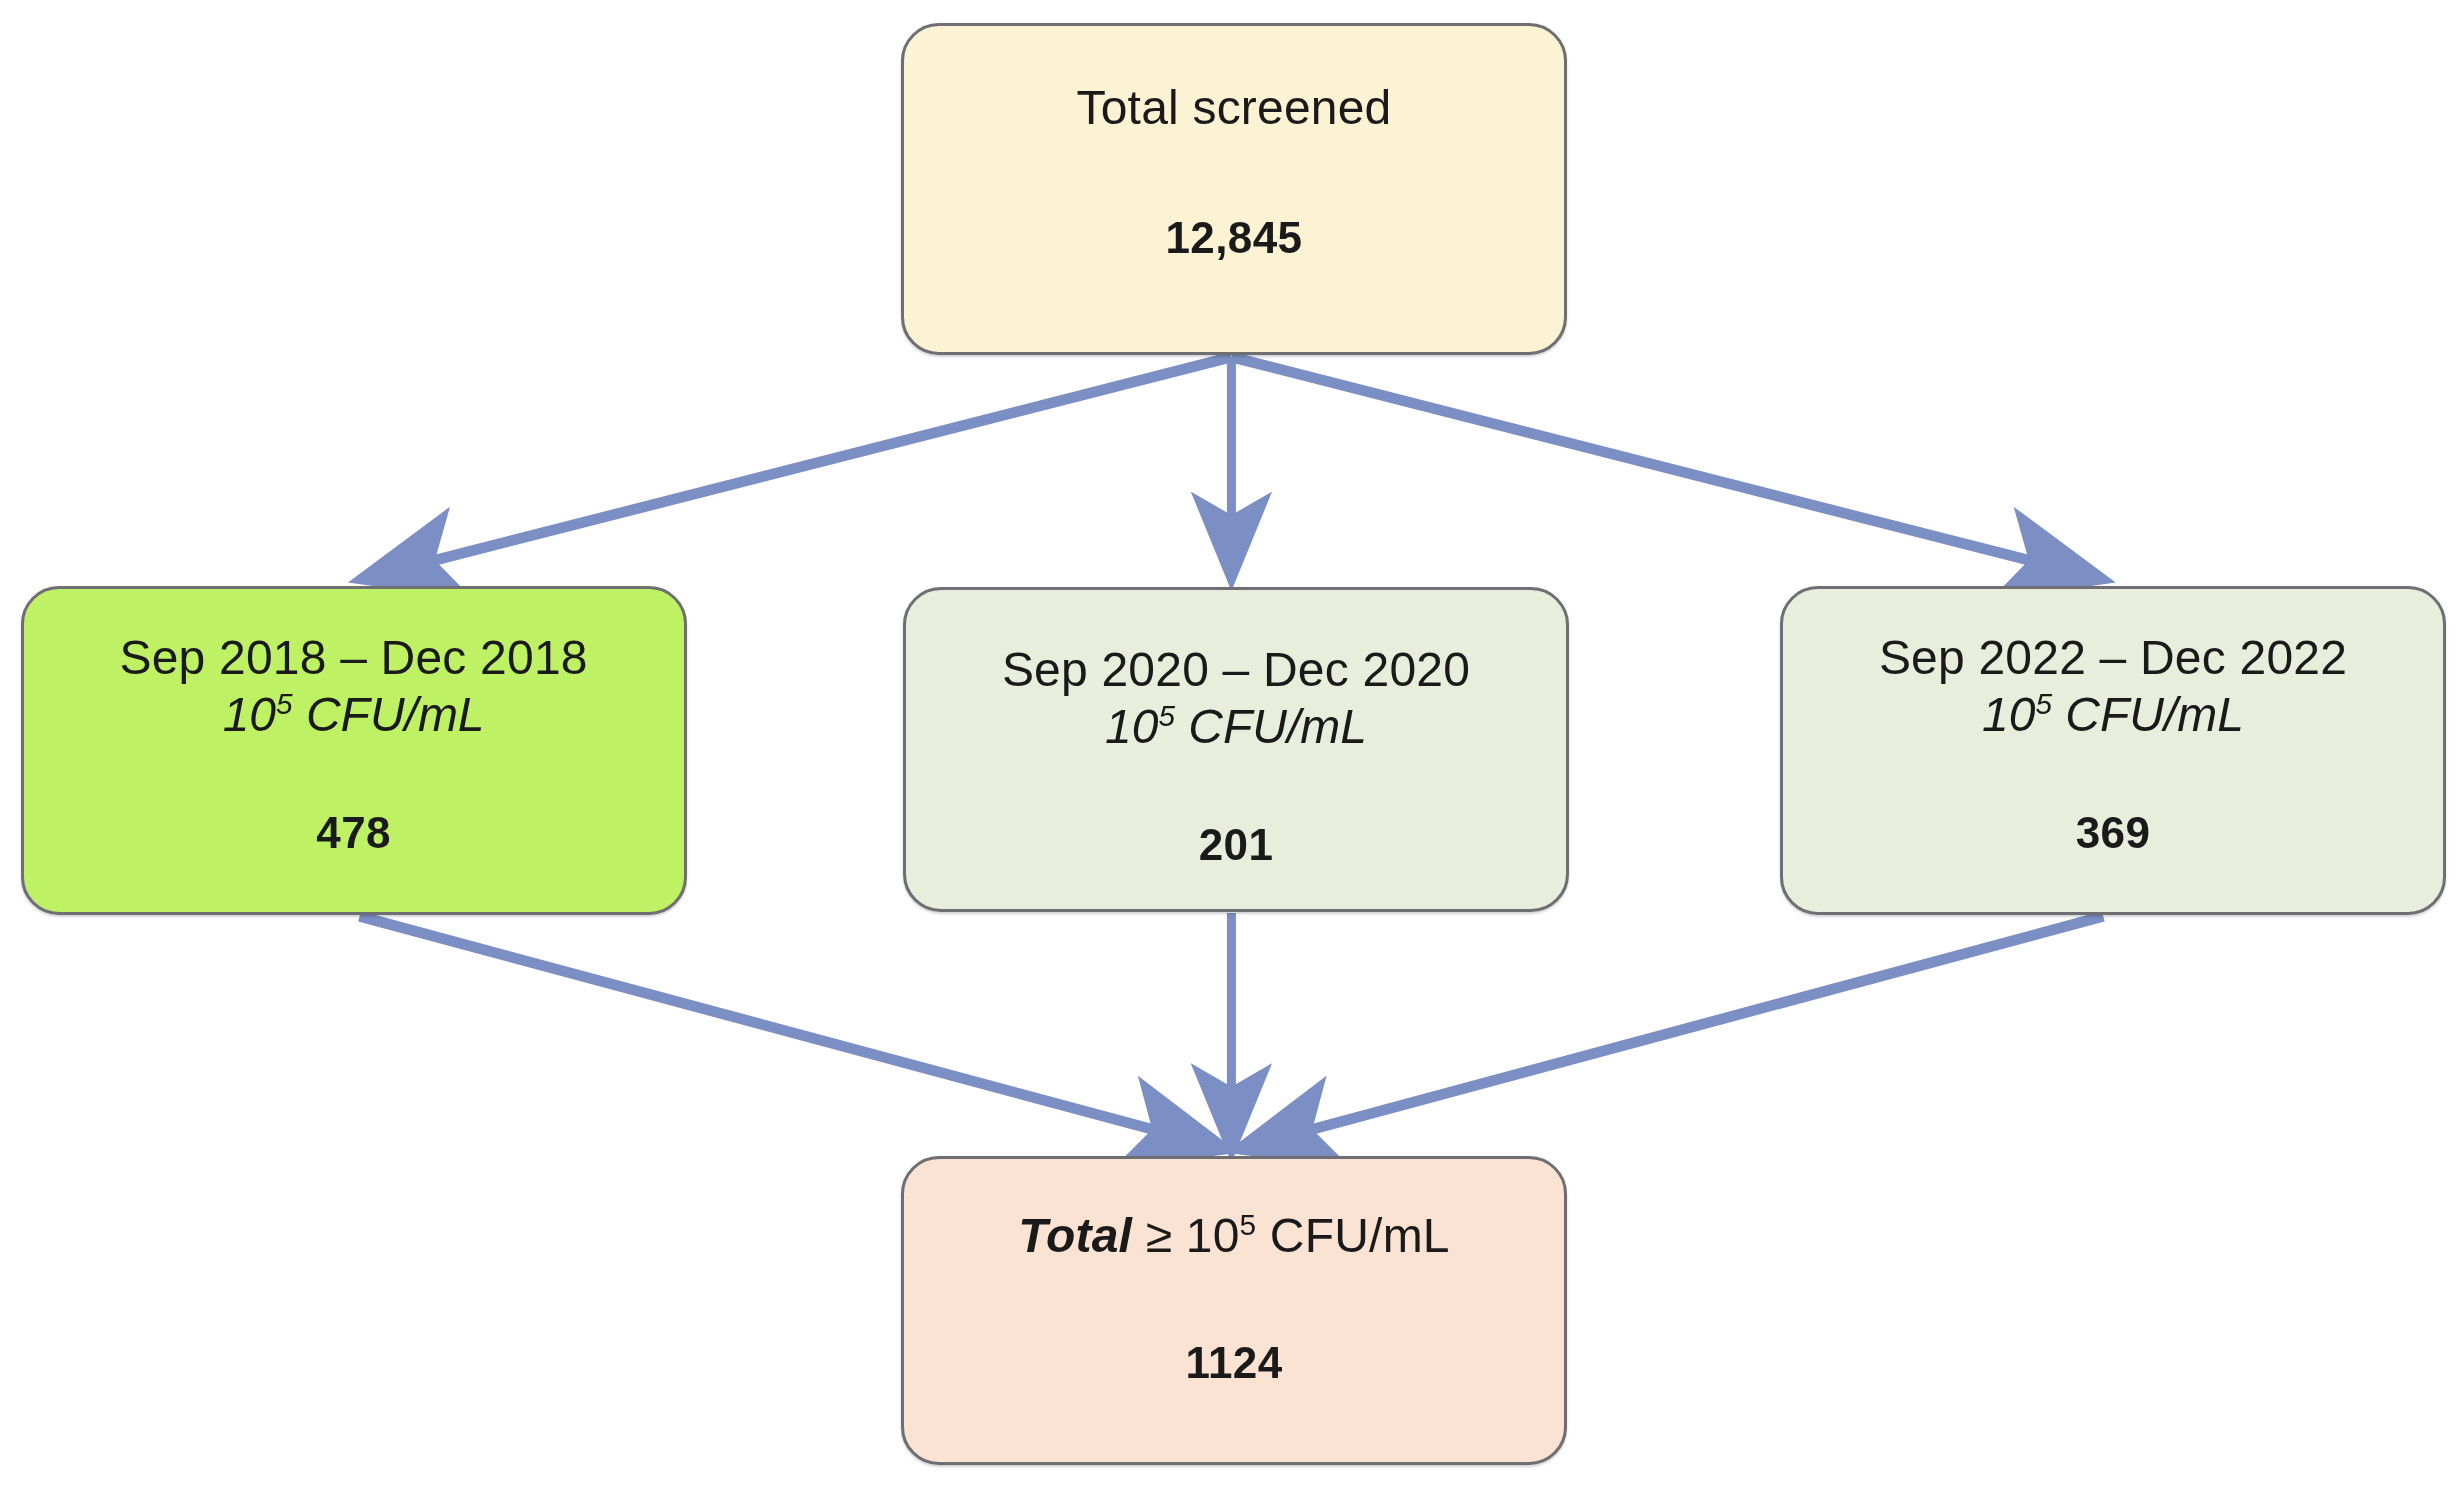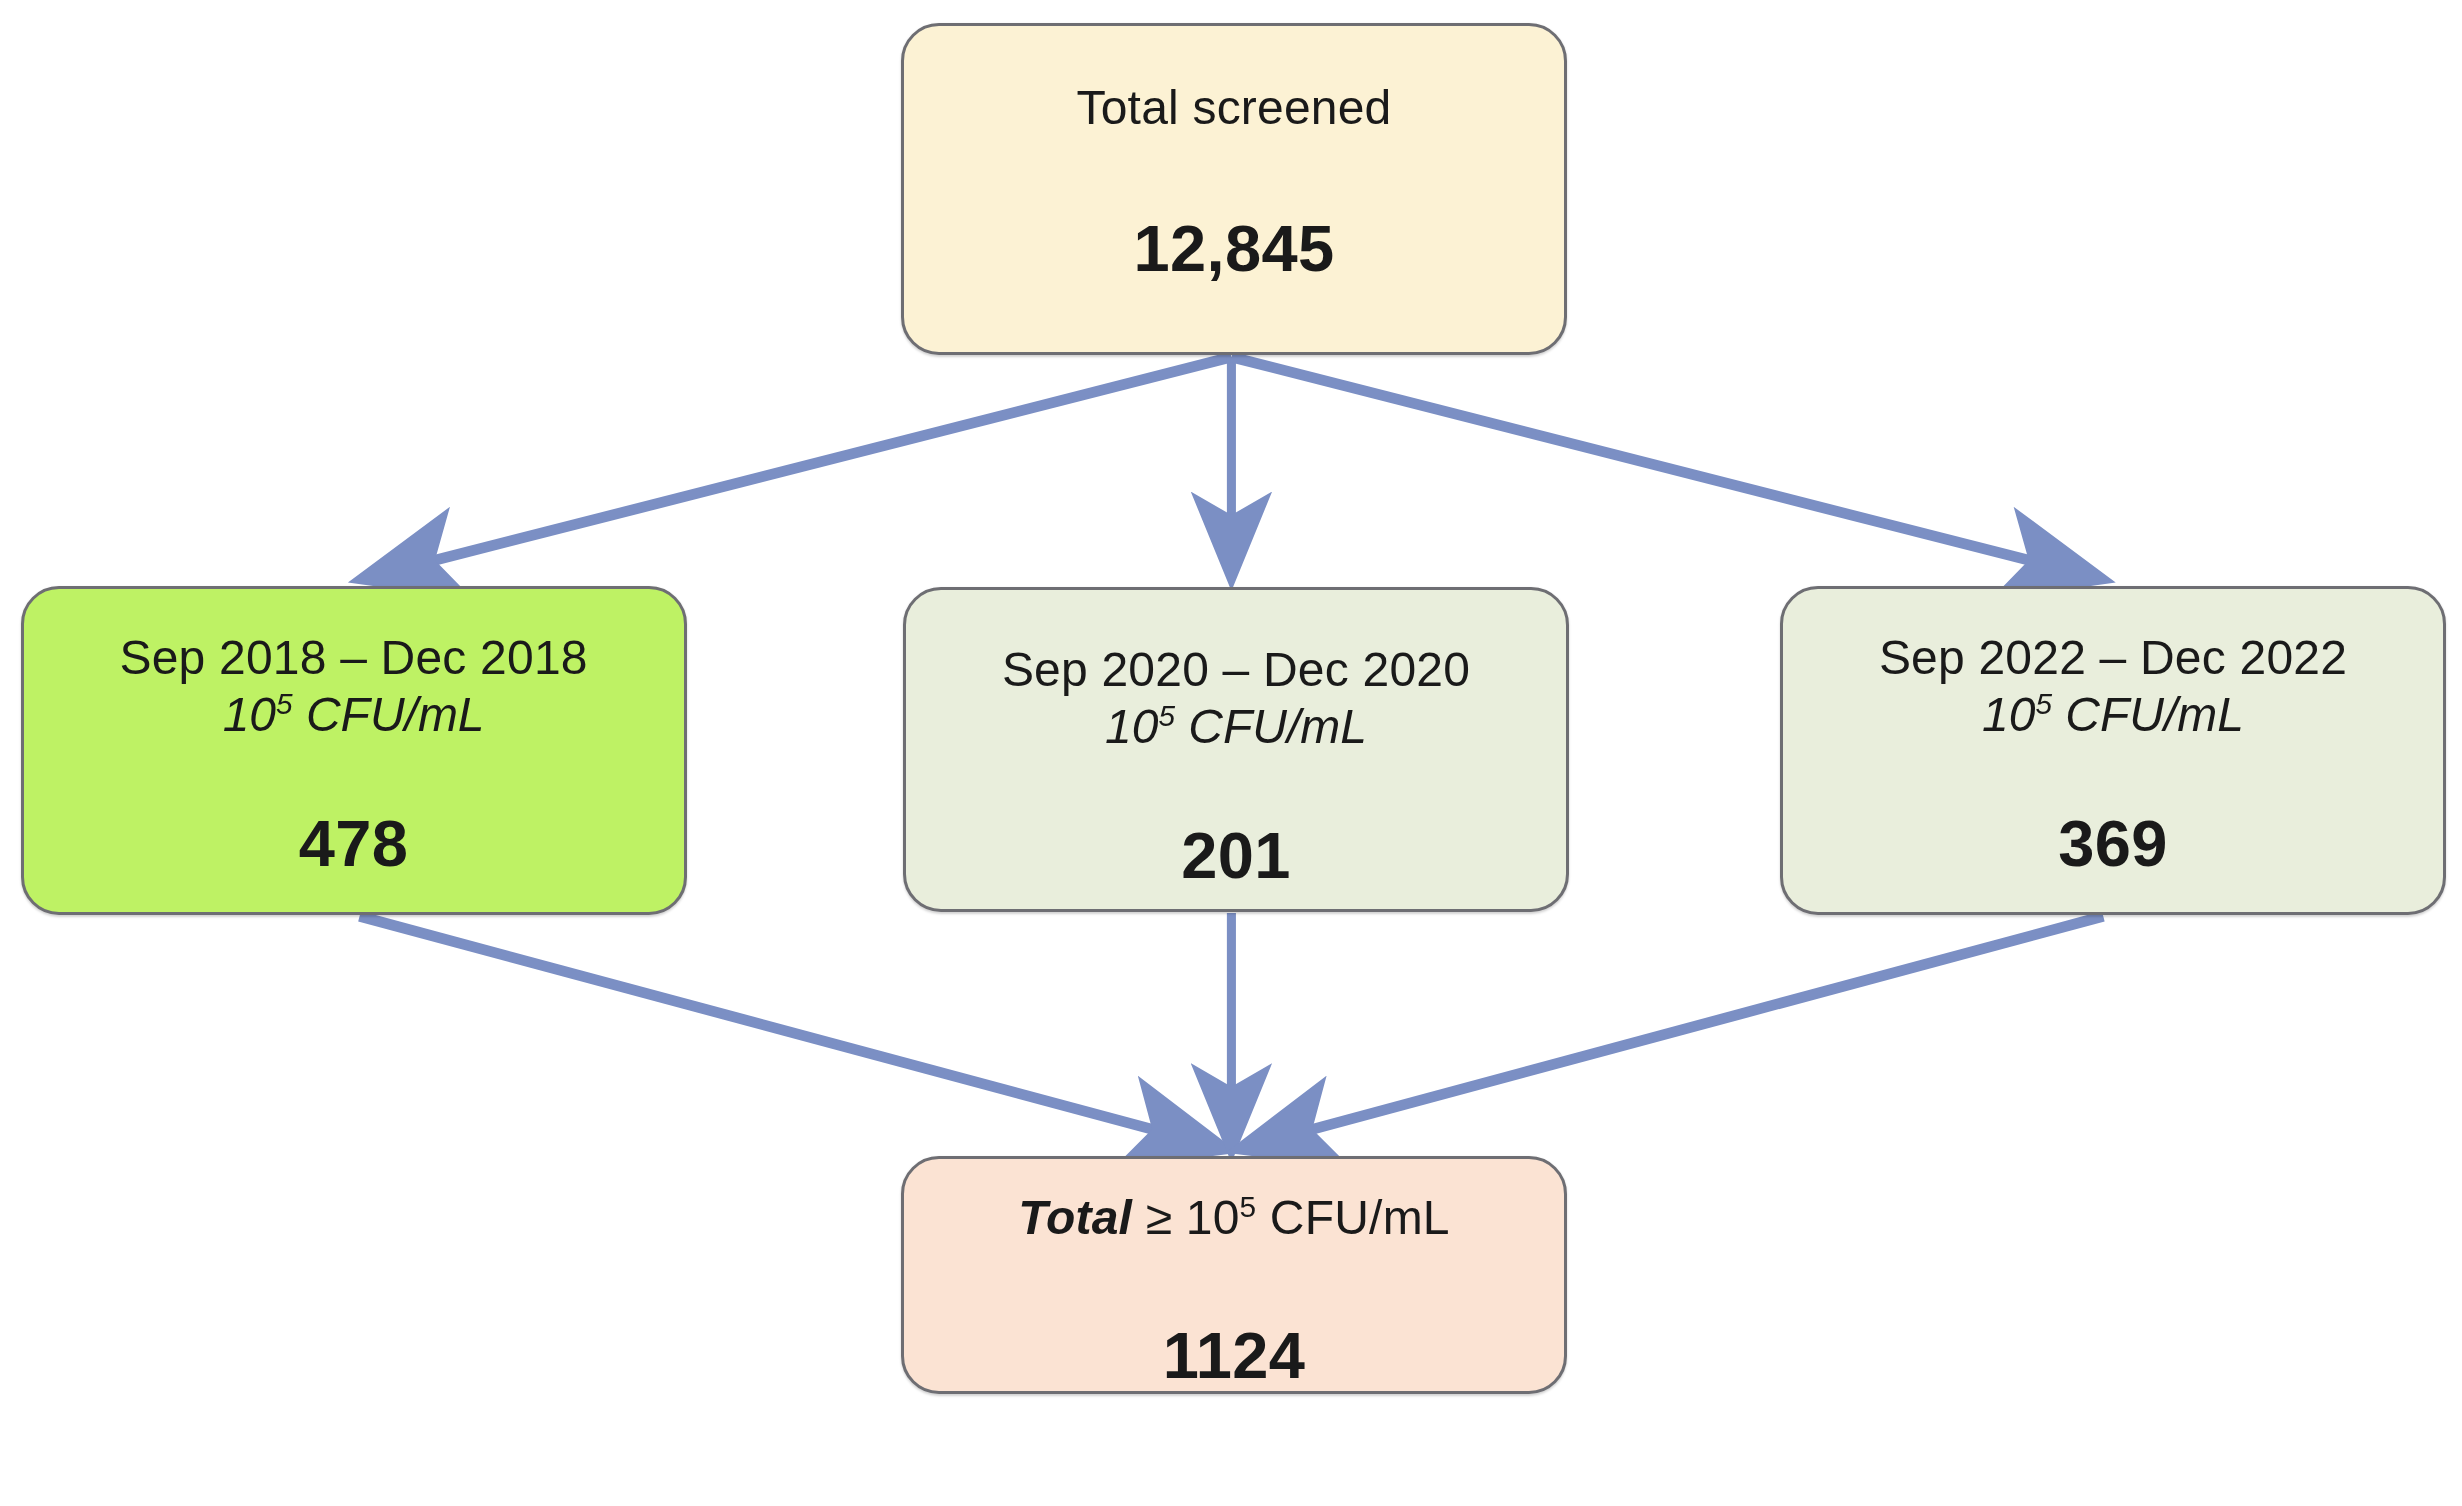--- a/index.html
+++ b/index.html
@@ -55,21 +55,21 @@
     font-weight: 400;
     white-space: nowrap;
   }
   .node-sub sup,
   .node-title sup {
     font-size: 0.62em;
     vertical-align: super;
     line-height: 0;
   }
   .node-value {
-    font-size: 65px;
+    font-size: 44px;
     font-weight: bold;
     line-height: 1;
     letter-spacing: 0.4px;
   }
 
   
   #node-total-screened {
     left: 901px;  top: 23px;
     width: 666px;  height: 332px;
     background: #fcf2d4;
@@ -92,23 +92,23 @@
   #node-period-2022 {
     left: 1780px; top: 586px;
     width: 666px; height: 329px;
     background: #e9eedc;
     padding-top: 41px;
   }
   .period .node-value { margin-top: 68px; }
 
   #node-total-positive {
     left: 901px; top: 1156px;
-    width: 666px; height: 238px;
+    width: 666px; height: 309px;
     background: #fbe3d3;
-    padding-top: 31px;
+    padding-top: 49px;
   }
   #node-total-positive .node-value { margin-top: 76px; }
   .bold-italic { font-weight: bold; font-style: italic; }
 </style>
 </head>
 <body>
 
 <div id="stage">
 
   <svg id="arrow-layer" viewBox="0 0 2993 1831">

